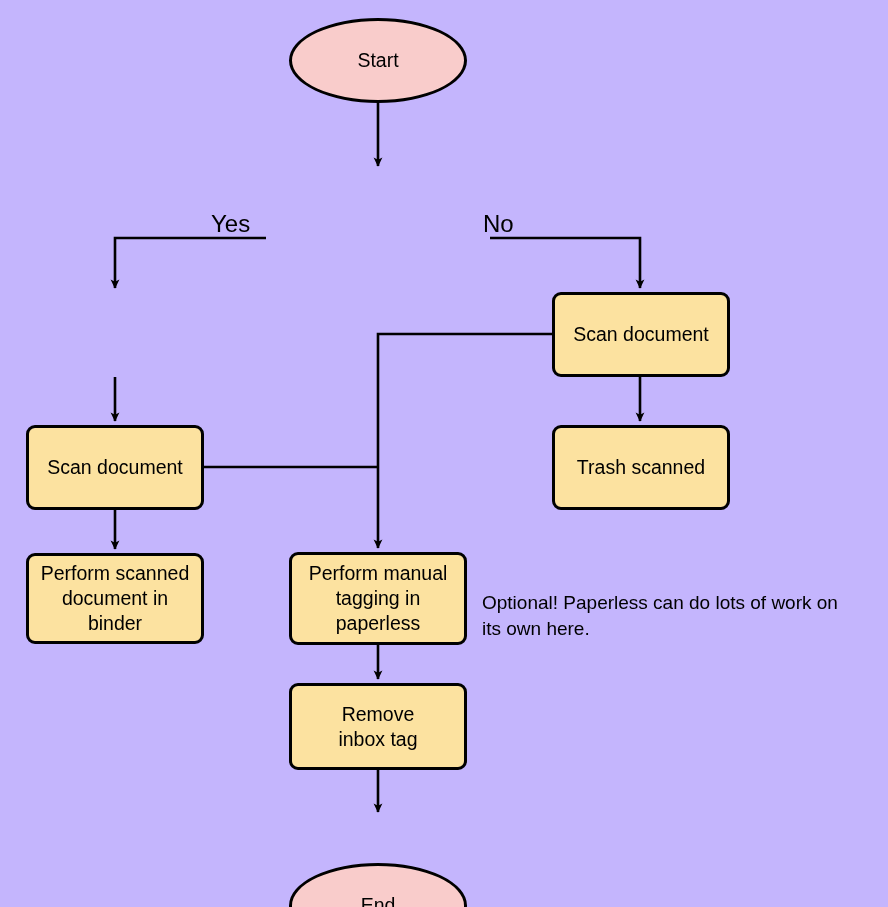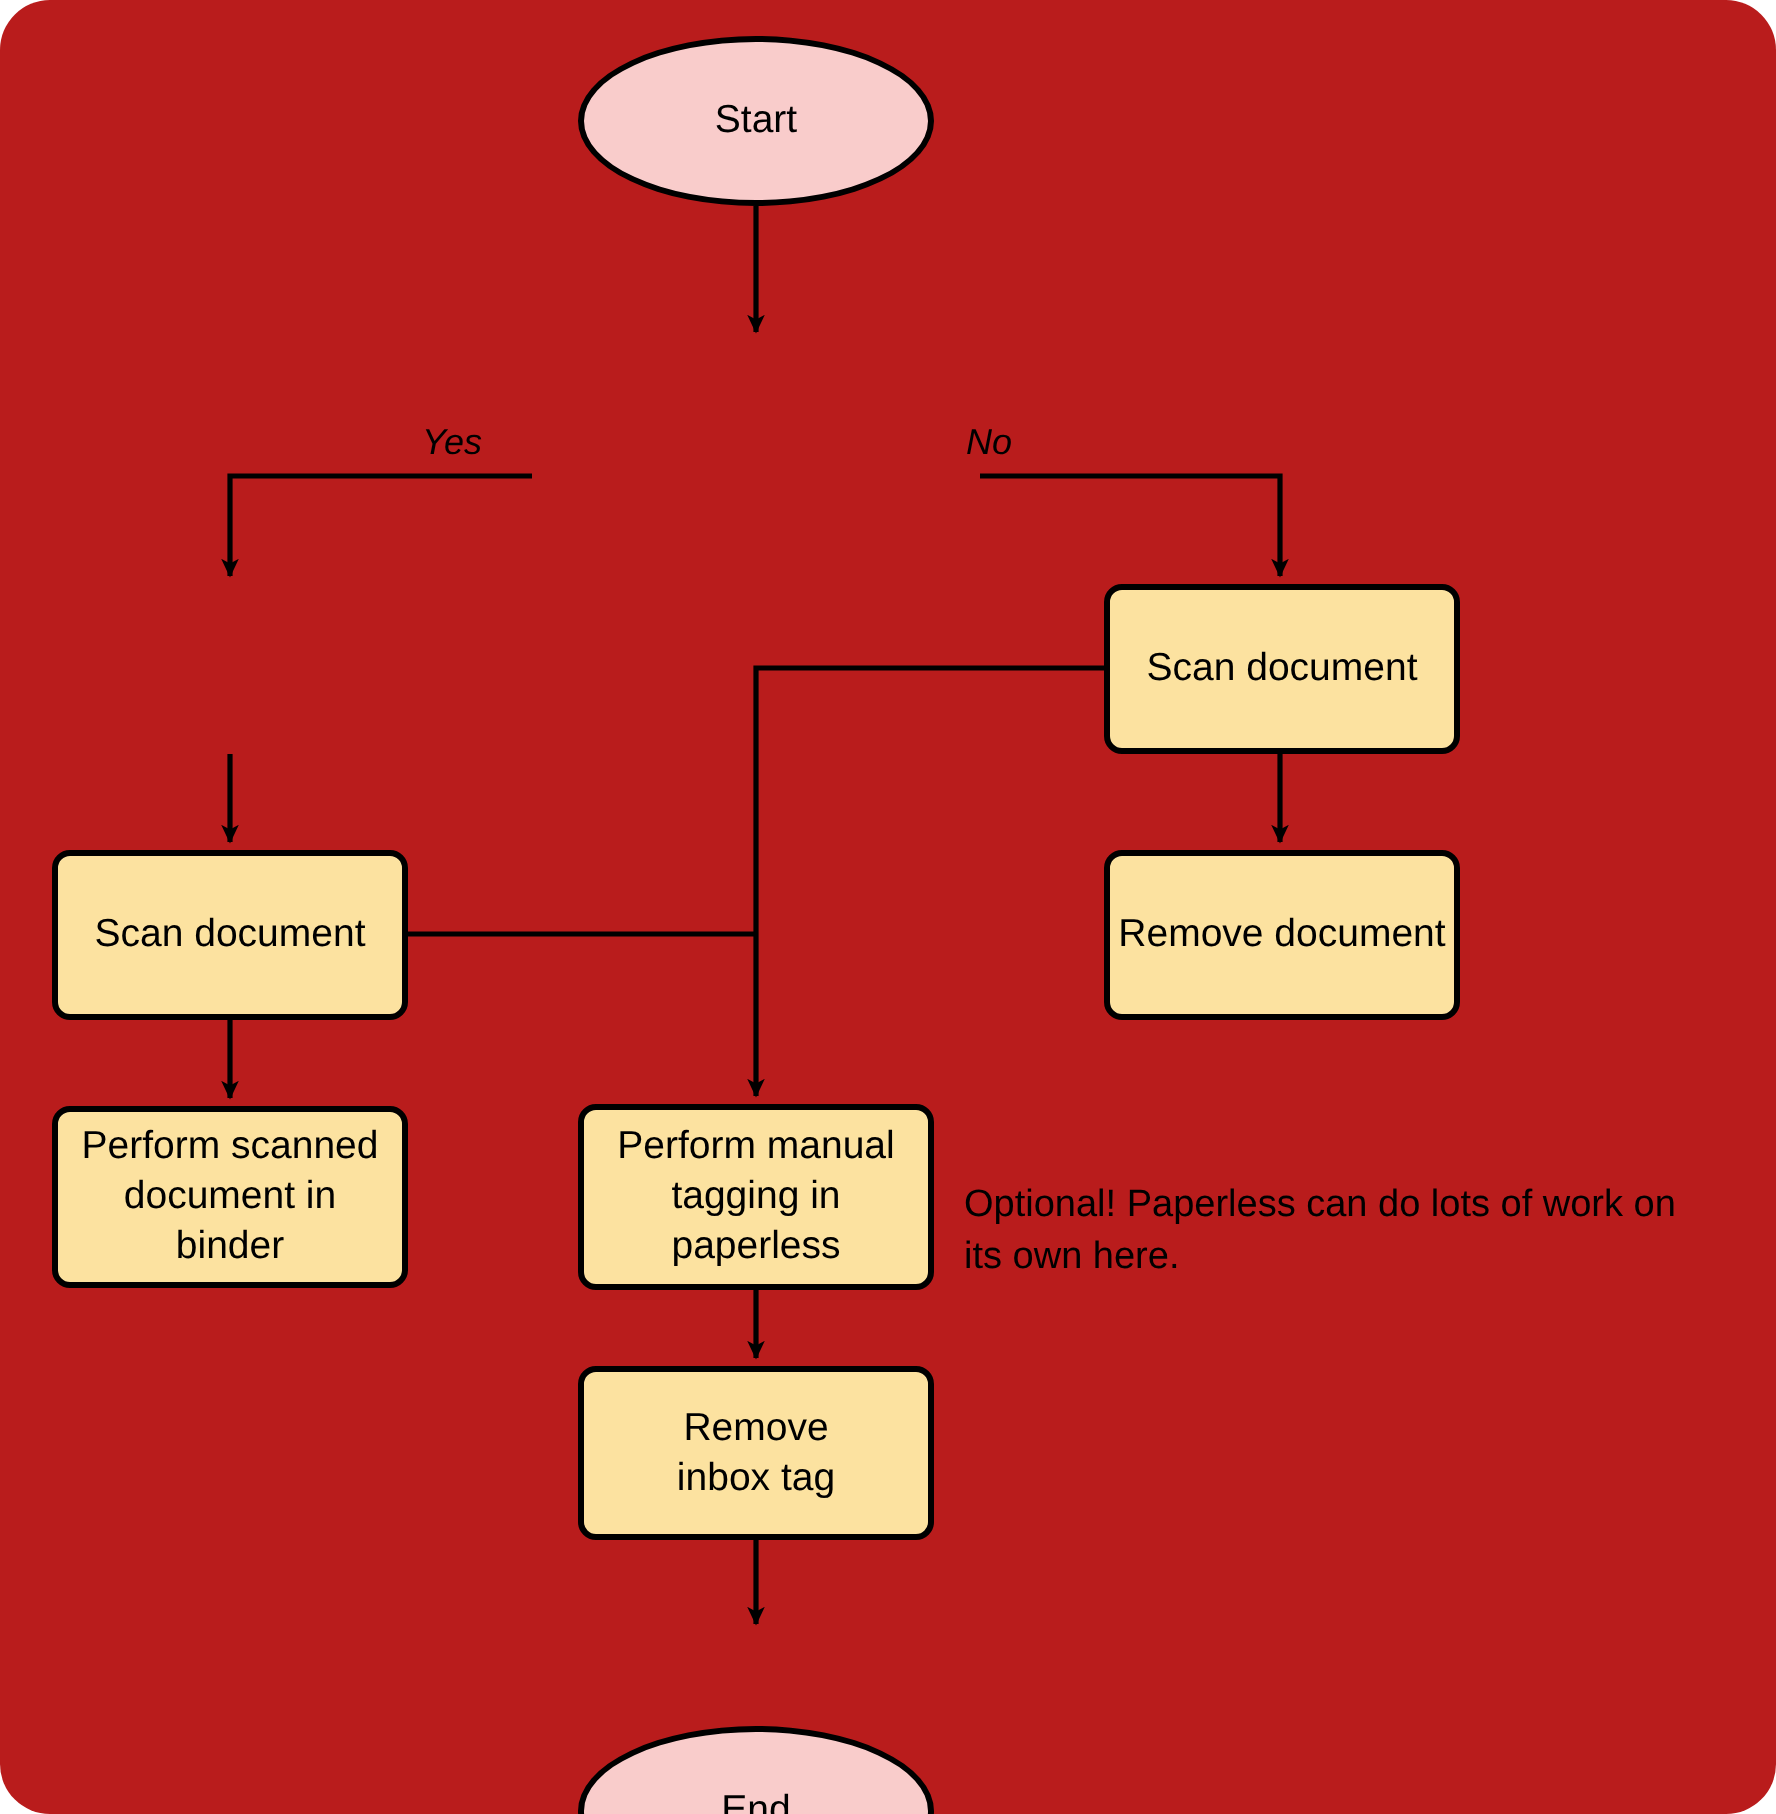--- a/index.html
+++ b/index.html
@@ -9,23 +9,22 @@
     background: #ffffff;
   }
   body {
     font-family: "Liberation Sans", sans-serif;
     -webkit-font-smoothing: antialiased;
   }
   #canvas {
     position: relative;
     width: 888px;
     height: 907px;
-    background: #b91c1c;
+    background: #c4b5fd;
     overflow: hidden;
-    border-radius: 25px;
   }
   #edges {
     position: absolute;
     left: 0;
     top: 0;
     width: 888px;
     height: 907px;
     pointer-events: none;
   }
   .node {
@@ -64,25 +63,24 @@
     z-index: 1;
   }
   .decision-label {
     position: relative;
     z-index: 2;
     padding: 0 8px;
   }
   .edge-label {
     position: absolute;
     color: #000000;
-    font-size: 18px;
+    font-size: 24px;
     line-height: 1;
     white-space: nowrap;
     z-index: 3;
-    font-style: italic;
   }
   .annotation {
     position: absolute;
     color: #000000;
     font-size: 19px;
     line-height: 1.35;
     white-space: pre-line;
     z-index: 3;
   }
 </style>
@@ -135,21 +133,21 @@
     <span>Perform scanned
 document in
 binder</span>
   </div>
 
   <div class="node process" style="left:552px; top:292px; width:178px; height:85px;">
     <span>Scan document</span>
   </div>
 
   <div class="node process" style="left:552px; top:425px; width:178px; height:85px;">
-    <span>Remove document</span>
+    <span>Trash scanned</span>
   </div>
 
   <div class="node process" style="left:289px; top:683px; width:178px; height:87px;">
     <span>Remove
 inbox tag</span>
   </div>
 
   <div class="node process" style="left:289px; top:552px; width:178px; height:93px;">
     <span>Perform manual
 tagging in

